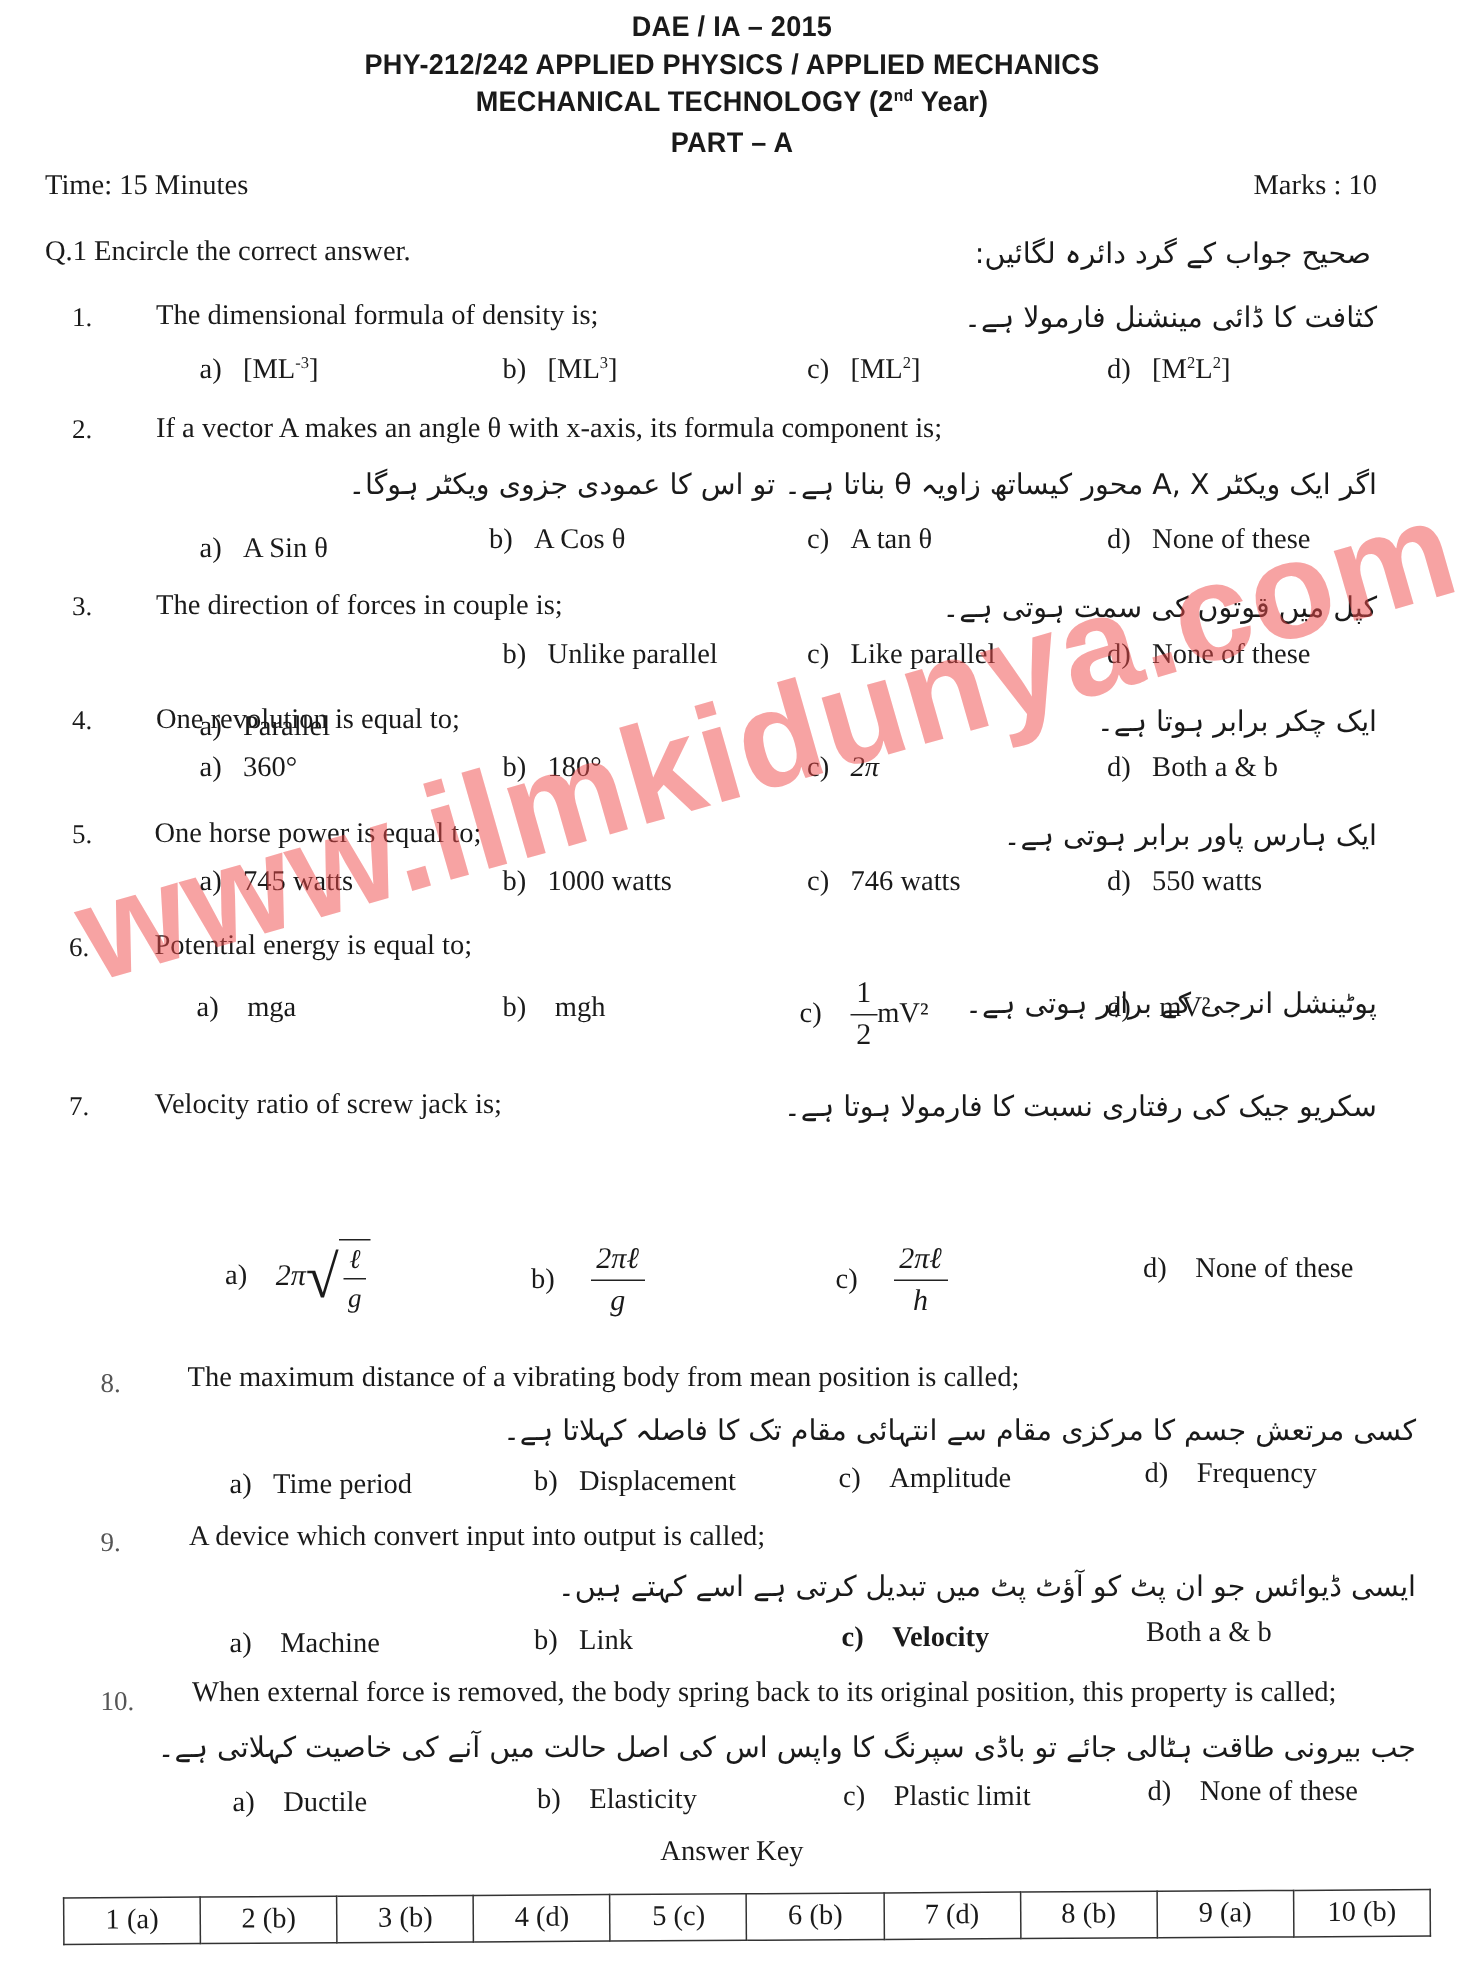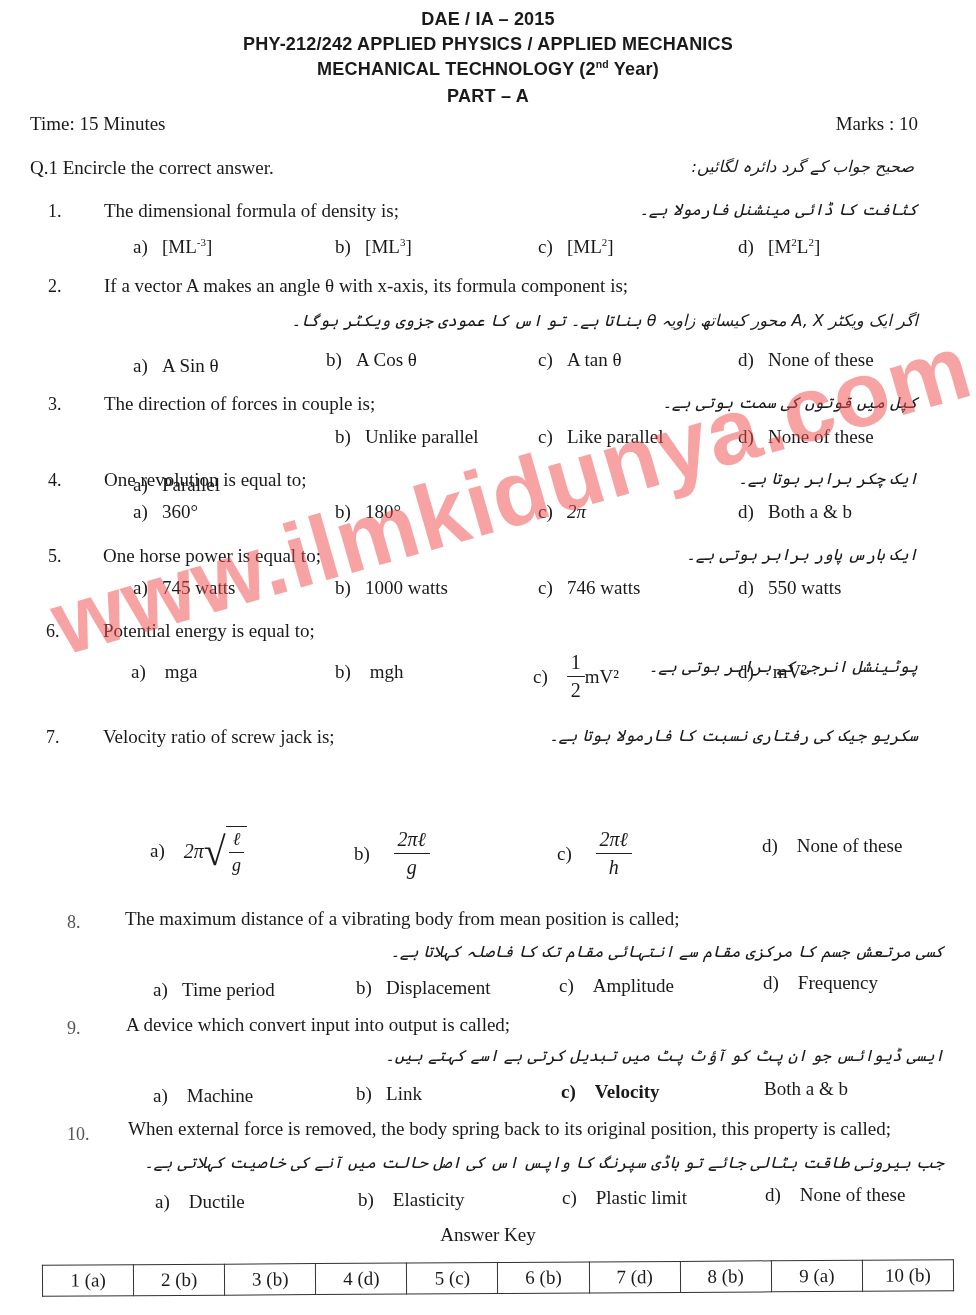--- a/index.html
+++ b/index.html
@@ -1,21 +1,21 @@
 <!DOCTYPE html>
 <html><head>
 <meta charset="utf-8">
 <style>
   html, body { margin: 0; padding: 0; background: #ffffff; }
   body { width: 976px; height: 1315px; position: relative; overflow: hidden; color: #1a1a1a; font-family: "Liberation Serif", serif; }
   .hdr { position: absolute; left: 0; width: 976px; text-align: center; font-family: "Liberation Sans", sans-serif; font-weight: bold; font-size: 19px; letter-spacing: 0.2px; transform: scaleX(0.95); }
   .abs { position: absolute; white-space: nowrap; }
   .serif { font-family: "Liberation Serif", serif; font-size: 19px; }
   .num { font-family: "Liberation Serif", serif; font-size: 18px; }
-  .urdu { font-family: "DejaVu Sans", sans-serif; font-size: 16px; direction: rtl; font-style: italic; }
+  .urdu { font-family: "DejaVu Sans", sans-serif; font-size: 19px; direction: rtl; }
   .opt { font-size: 19px; }
   .frac { display: inline-block; vertical-align: middle; text-align: center; font-style: italic; font-size: 20px; }
   .frac .n { display: block; padding: 0 4px 2px; border-bottom: 1.5px solid #222; }
   .frac .d { display: block; padding-top: 2px; }
   .sqrt { display: inline-block; vertical-align: middle; font-style: italic; font-size: 20px; }
   .sqrt .rad { font-size: 40px; font-style: normal; vertical-align: middle; }
   .sqrt .inner { display: inline-block; border-top: 1.5px solid #222; vertical-align: middle; padding: 2px 3px 0; }
   .sqrt .inner .frac { font-size: 18px; }
   sup { font-size: 11px; }
   .watermark { position: absolute; left: 40px; top: 575px; font-family: "Liberation Sans", sans-serif; font-weight: bold; font-size: 92px; color: #f04a4a; opacity: 0.5; transform: rotate(-16deg); transform-origin: left top; white-space: nowrap; pointer-events: none; letter-spacing: 1px; }

